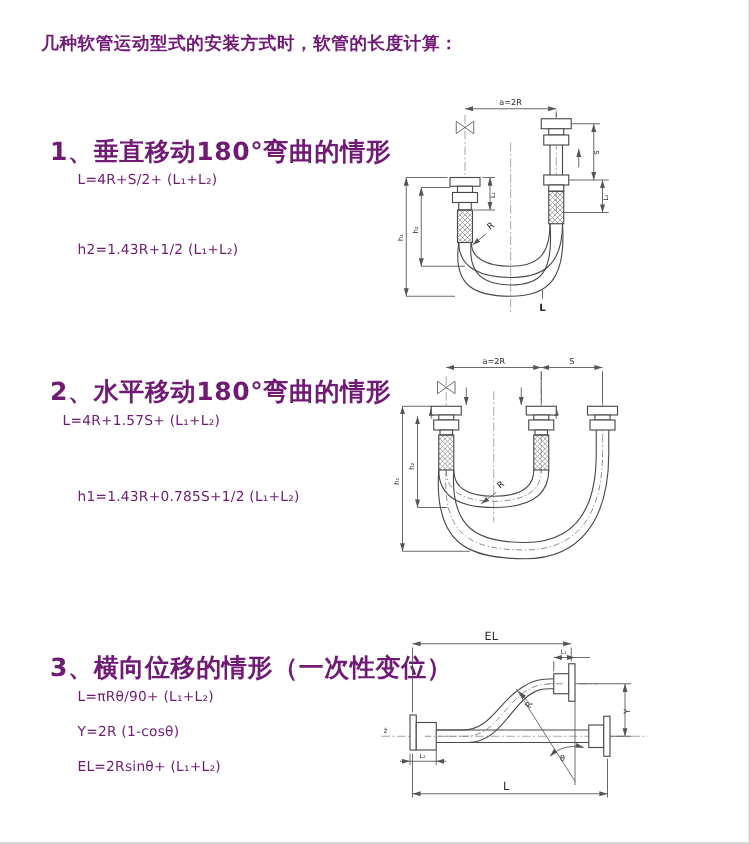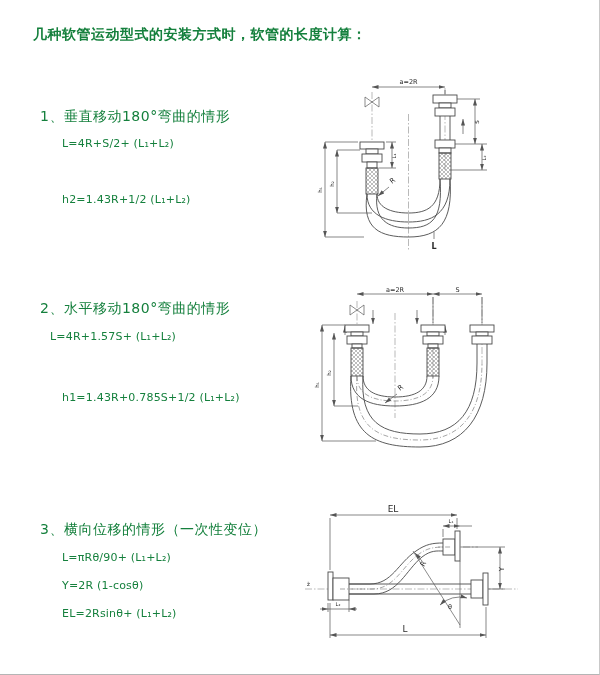--- a/index.html
+++ b/index.html
@@ -1,23 +1,23 @@
 <!DOCTYPE html>
 <html><head>
 <meta charset="utf-8">
 <style>
   html,body{margin:0;padding:0;background:#fff;}
   .page{
     position:relative;width:600px;height:675px;background:#fff;overflow:hidden;
-    font-family:"DejaVu Sans","Liberation Sans",sans-serif;color:#15803d;
+    font-family:"DejaVu Sans","Liberation Sans",sans-serif;color:#701a75;
     border-right:1px solid #c9c9c9;border-bottom:1px solid #b5b5b5;box-sizing:border-box;
   }
   .abs{position:absolute;}
   .title{font-size:14px;font-weight:bold;letter-spacing:.5px;white-space:nowrap;}
-  .sec-head{font-size:14px;font-weight:normal;letter-spacing:.5px;white-space:nowrap;}
+  .sec-head{font-size:20px;font-weight:bold;letter-spacing:.5px;white-space:nowrap;}
   .formula{font-size:11px;font-weight:500;white-space:nowrap;letter-spacing:.2px;}
   svg{display:block;}
   svg .ln{stroke:#4a4a4a;stroke-width:.9;fill:none;}
   svg .thin{stroke:#5a5a5a;stroke-width:.7;fill:none;}
   svg .dim{stroke:#555;stroke-width:.7;fill:none;}
   svg .cl{stroke:#8a8a8a;stroke-width:.6;fill:none;stroke-dasharray:7 2 1.5 2;}
   svg .dashc{stroke:#6a6a6a;stroke-width:.6;fill:none;stroke-dasharray:5 2 1 2;}
   svg .fit{stroke:#4a4a4a;stroke-width:.9;fill:#fff;}
   svg .braid{stroke:#4a4a4a;stroke-width:.9;}
   svg text{fill:#2a2a2a;font-family:"DejaVu Sans","Liberation Sans",sans-serif;}

